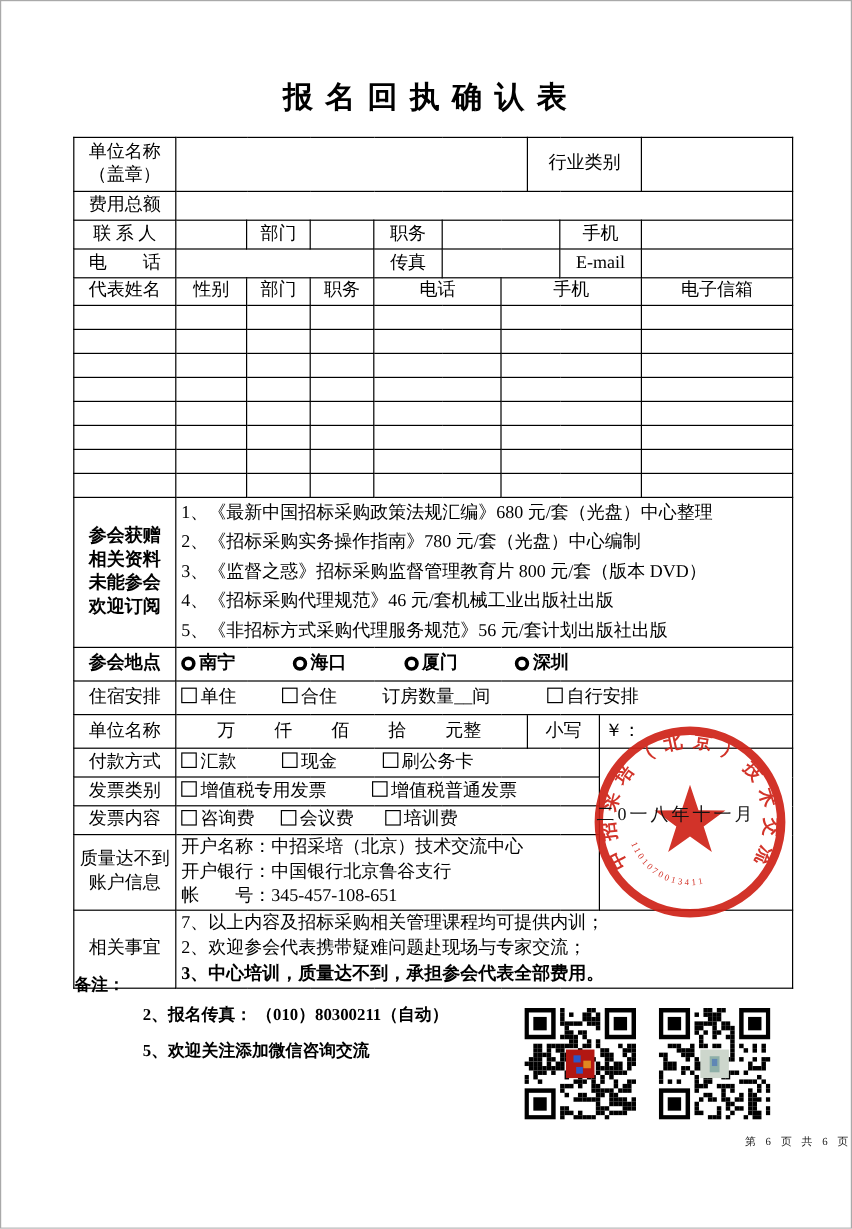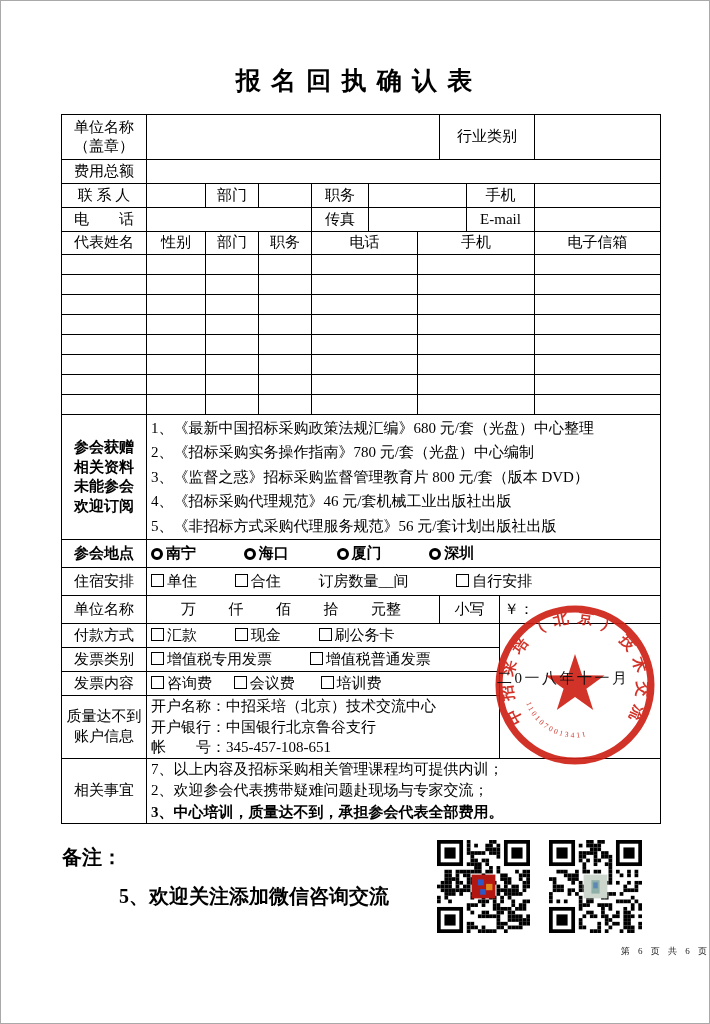--- a/index.html
+++ b/index.html
@@ -38,21 +38,21 @@
   }
   .caps-row{display:flex;justify-content:space-between;padding:0 34px 0 30px;}
   .stamp-cell{position:relative;}
   
   .stamp{position:absolute;left:489px;top:600px;width:172px;height:170px;z-index:4;opacity:.92;}
   .stamp-date{
     position:absolute;left:497px;top:669px;z-index:5;font-size:15px;letter-spacing:2.5px;
     white-space:nowrap;color:#111;
   }
   
-  .notes{position:absolute;left:62px;top:844px;width:598px;font-weight:bold;font-size:20px;z-index:2;}
+  .notes{position:absolute;left:62px;top:812px;width:598px;font-weight:bold;font-size:14px;z-index:2;}
   .notes .first{display:flex;white-space:nowrap;}
   .note-item{margin-left:57px;margin-top:7px;white-space:nowrap;}
   .note-item.last{margin-top:12px;}
   .qr{position:absolute;top:840px;width:93px;height:93px;z-index:3;}
   .qr1{left:437px;}
   .qr2{left:549px;}
   .footer{
     position:absolute;top:945px;left:0;width:100%;text-align:right;
     font-size:9px;letter-spacing:3px;color:#222;
   }
@@ -312,20 +312,21 @@
     </text>
     <polygon fill="#cf2217" points="86,54 93.1,75.3 115.5,75.4 97.4,88.7 104.2,110.1 86,97 67.8,110.1 74.6,88.7 56.5,75.4 79,75.3"></polygon>
   </svg>
 </div>
 <div class="stamp-date">二0一八年十一月</div>
 
 <div class="notes">
   <div class="first">
     <span>备注：</span>
   </div>
+  <div class="note-item">2、报名传真： （010）80300211（自动）</div>
   <div class="note-item last">5、欢迎关注添加微信咨询交流</div>
 </div>
 
 <div class="qr qr1"><svg width="93" height="93">
       <rect x="29.76" y="0" width="3.72" height="3.72" fill="#000"></rect>
       <rect x="52.080000000000005" y="0" width="3.72" height="3.72" fill="#000"></rect>
       <rect x="55.800000000000004" y="0" width="3.72" height="3.72" fill="#000"></rect>
       <rect x="29.76" y="3.72" width="3.72" height="3.72" fill="#000"></rect>
       <rect x="37.2" y="3.72" width="3.72" height="3.72" fill="#000"></rect>
       <rect x="48.36" y="3.72" width="3.72" height="3.72" fill="#000"></rect>

